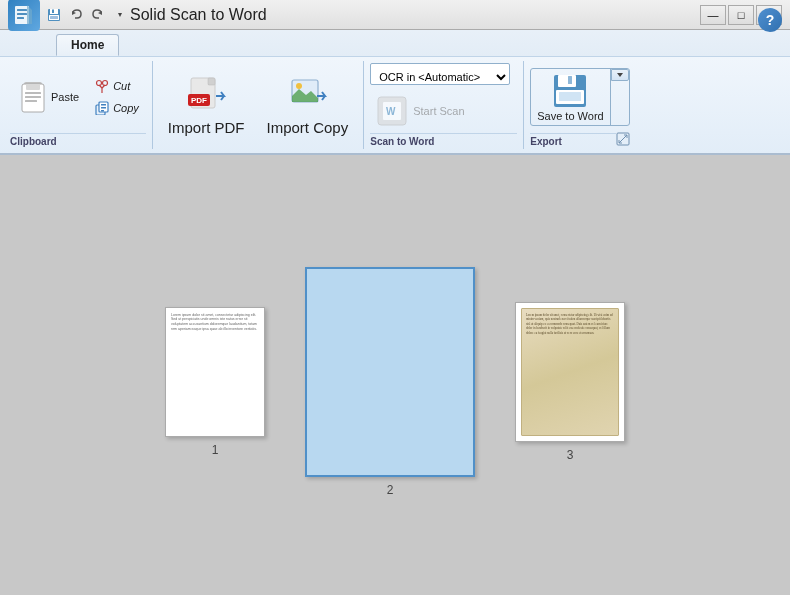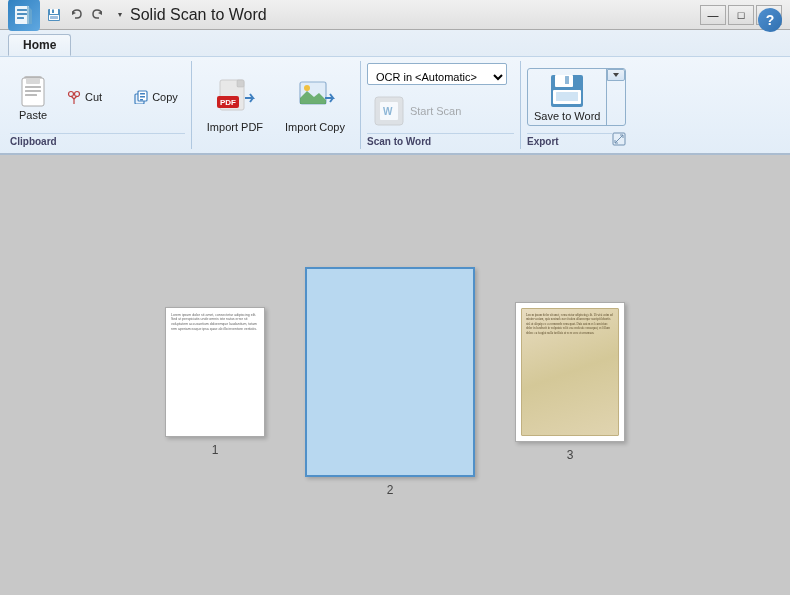--- a/index.html
+++ b/index.html
@@ -50,20 +50,21 @@
     }
 
     
     .ribbon {
       background: linear-gradient(to bottom, #e8f0f8, #d0e0f0);
       border-bottom: 2px solid #aabcd0;
     }
     .ribbon-tabs {
       padding: 4px 0 0 8px;
       display: flex;
+      margin-left: 48px;
     }
     .ribbon-tab {
       padding: 3px 14px;
       background: linear-gradient(to bottom, #dce8f4, #c8dced);
       border: 1px solid #aabcd0;
       border-bottom: none;
       border-radius: 3px 3px 0 0;
       cursor: pointer;
       font-size: 12px;
       color: #222;
@@ -104,36 +105,38 @@
       color: #446;
       padding: 2px 0;
       border-top: 1px solid #c0d4e8;
       margin-top: 2px;
       font-weight: bold;
     }
 
     
     .paste-btn {
       display: flex;
-      flex-direction: column;
+      flex-direction: row;
       align-items: center;
       padding: 2px 4px;
       cursor: pointer;
       border: 1px solid transparent;
       border-radius: 3px;
     }
     .paste-icon {
       width: 36px; height: 36px;
       display: flex; align-items: center; justify-content: center;
     }
     .paste-label { font-size: 11px; color: #222; }
 
     .small-btn-group {
       display: flex;
-      gap: 18px;
+      flex-direction: column;
+      gap: 2px;
+      font-style: italic;
     }
     .small-btn {
       display: flex;
       align-items: center;
       gap: 4px;
       padding: 2px 6px;
       cursor: pointer;
       border: 1px solid transparent;
       border-radius: 2px;
       font-size: 11px;
@@ -148,21 +151,21 @@
       padding: 3px 8px;
       cursor: pointer;
       border: 1px solid transparent;
       border-radius: 3px;
       gap: 2px;
     }
     .large-icon-btn .icon-area {
       width: 40px; height: 40px;
       display: flex; align-items: center; justify-content: flex-end;
     }
-    .large-icon-btn .btn-label { font-size: 11px; color: #222; text-align: right; }
+    .large-icon-btn .btn-label { font-size: 15px; color: #222; text-align: right; }
 
     
     .save-word-btn {
       display: flex;
       flex-direction: column;
       align-items: center;
       padding: 3px 6px;
       cursor: pointer;
       border: 1px solid transparent;
       border-radius: 3px;

